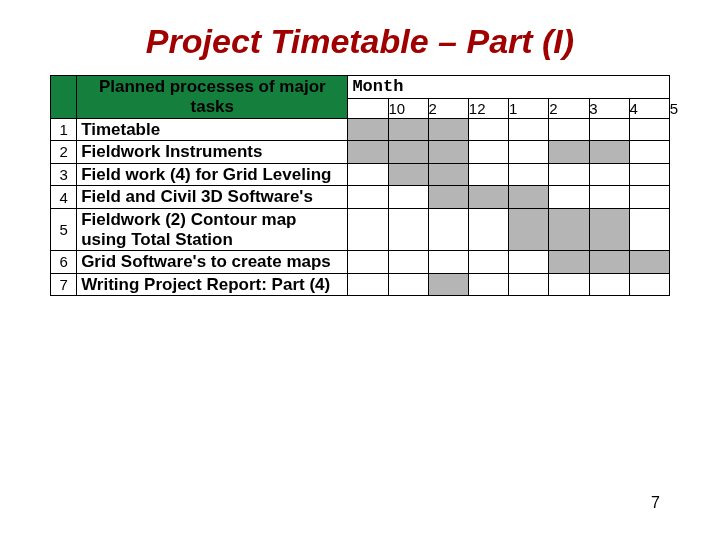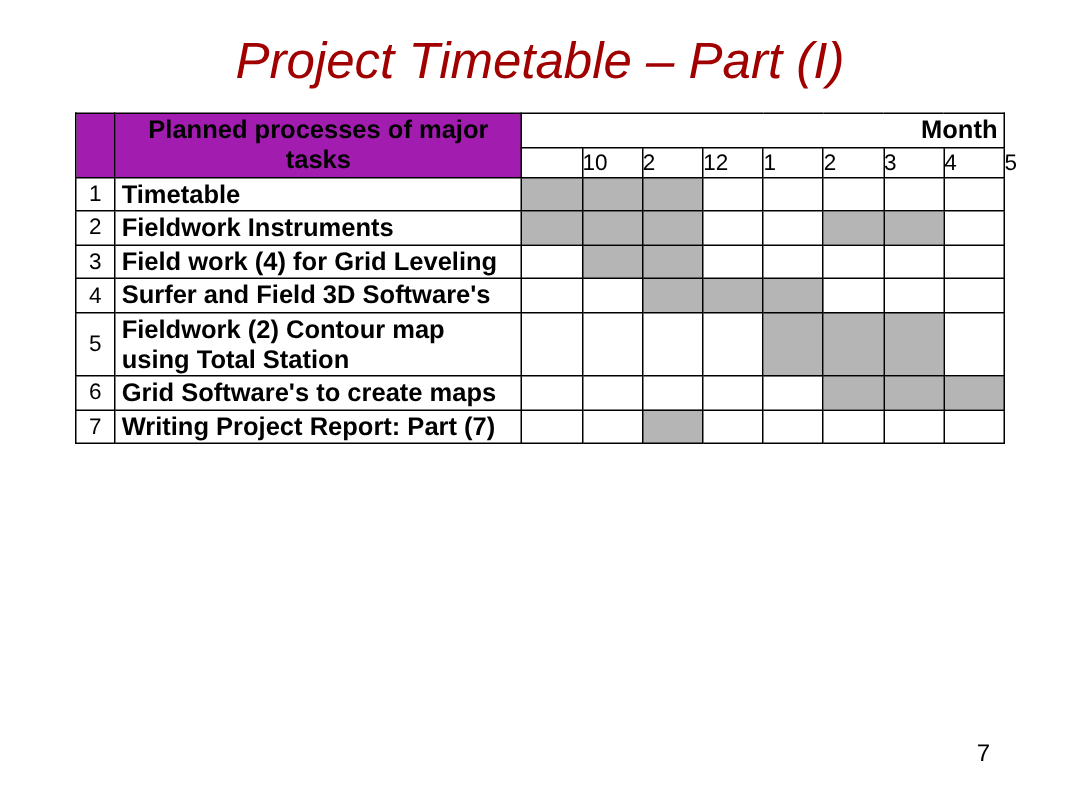--- a/index.html
+++ b/index.html
@@ -11,21 +11,21 @@
     font-family: Arial, Helvetica, sans-serif;
     color: #000;
   }
   .slide {
     width: 720px;
     height: 540px;
     position: relative;
     box-sizing: border-box;
   }
   .title {
-    font-weight: normal;
+    font-weight: bold;
     font-style: italic;
     font-size: 34px;
     color: #a00000;
     text-align: center;
     padding-top: 22px;
     padding-bottom: 14px;
     width: 100%;
   }
   .table-wrap {
     padding-left: 50px;
@@ -53,35 +53,36 @@
   td.task {
     font-weight: bold;
     text-align: left;
   }
   td.taskhead {
     font-weight: bold;
     text-align: center;
   }
   td.monthhead {
     font-weight: bold;
-    text-align: right;
+    text-align: left;
+    font-family: Liberation Mono, monospace;
   }
   td.mlabel {
     text-align: right;
     font-size: 15px;
     padding-left: 40px;
   }
   td.cell {
     padding: 0;
   }
   td.cell.on {
     background: #b5b5b5;
   }
   .corner {
-    background: #a21caf;
+    background: #15803d;
   }
   .pagenum {
     position: absolute;
     right: 60px;
     bottom: 28px;
     font-size: 16px;
   }
 </style>
 </head>
 <body>
@@ -153,21 +154,21 @@
             <td class="cell on"></td>
             <td class="cell on"></td>
             <td class="cell"></td>
             <td class="cell"></td>
             <td class="cell"></td>
             <td class="cell"></td>
             <td class="cell"></td>
           </tr>
           <tr>
             <td class="idx">4</td>
-            <td class="task">Surfer and Field 3D Software's</td>
+            <td class="task">Field and Civil 3D Software's</td>
             <td class="cell"></td>
             <td class="cell"></td>
             <td class="cell on"></td>
             <td class="cell on"></td>
             <td class="cell on"></td>
             <td class="cell"></td>
             <td class="cell"></td>
             <td class="cell"></td>
           </tr>
           <tr>
@@ -189,21 +190,21 @@
             <td class="cell"></td>
             <td class="cell"></td>
             <td class="cell"></td>
             <td class="cell"></td>
             <td class="cell on"></td>
             <td class="cell on"></td>
             <td class="cell on"></td>
           </tr>
           <tr>
             <td class="idx">7</td>
-            <td class="task">Writing Project Report: Part (7)</td>
+            <td class="task">Writing Project Report: Part (4)</td>
             <td class="cell"></td>
             <td class="cell"></td>
             <td class="cell on"></td>
             <td class="cell"></td>
             <td class="cell"></td>
             <td class="cell"></td>
             <td class="cell"></td>
             <td class="cell"></td>
           </tr>
         </tbody>

